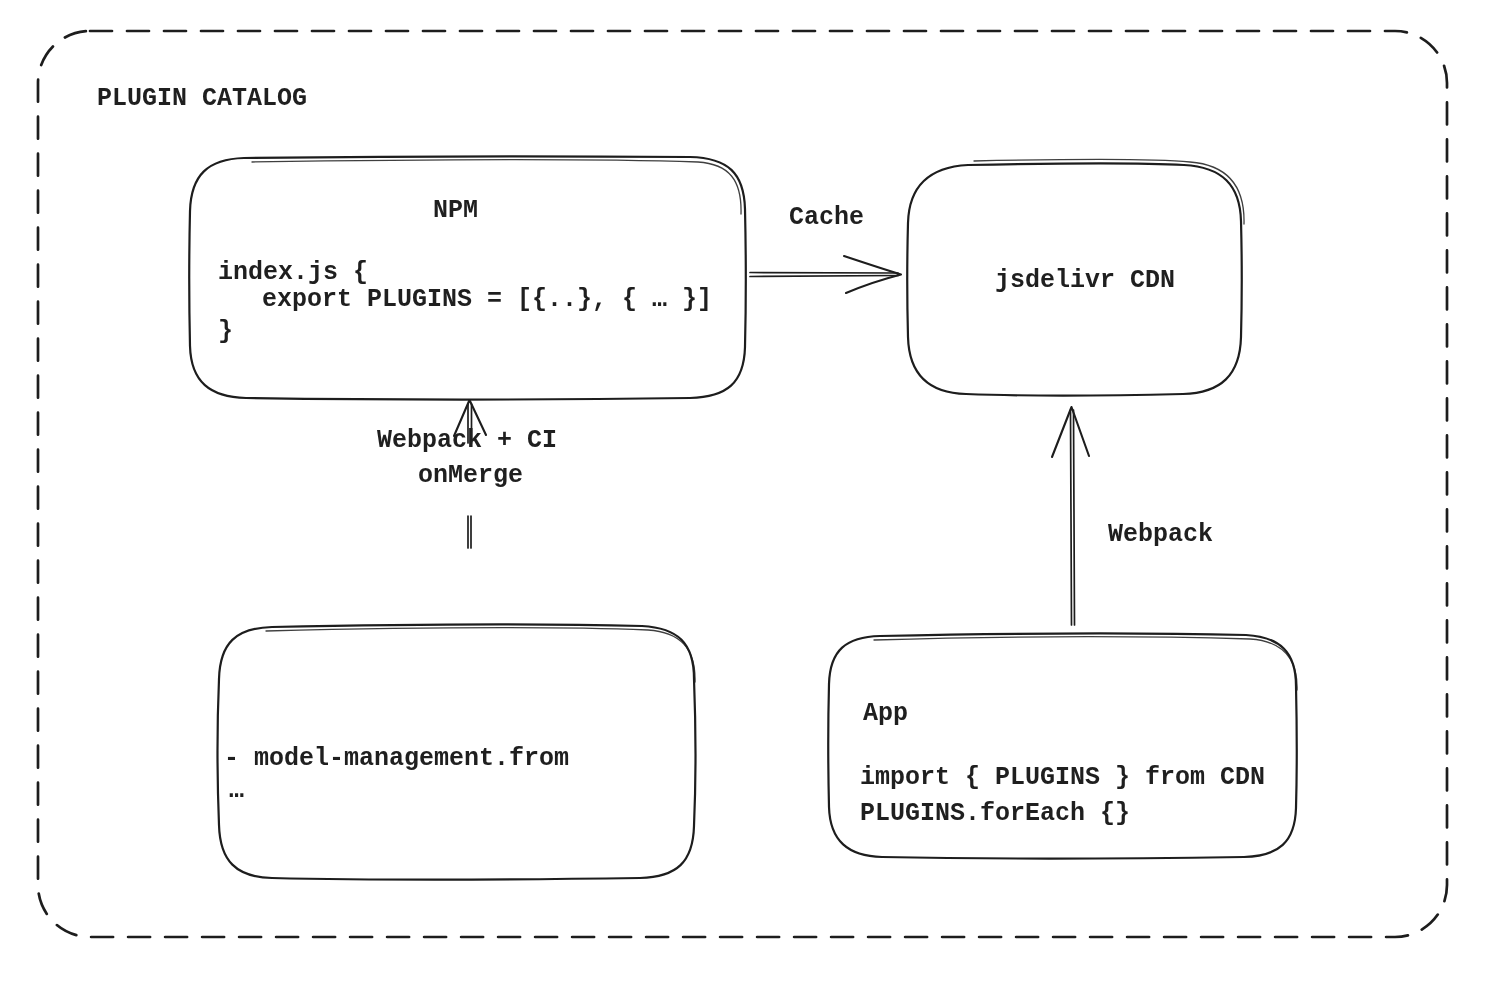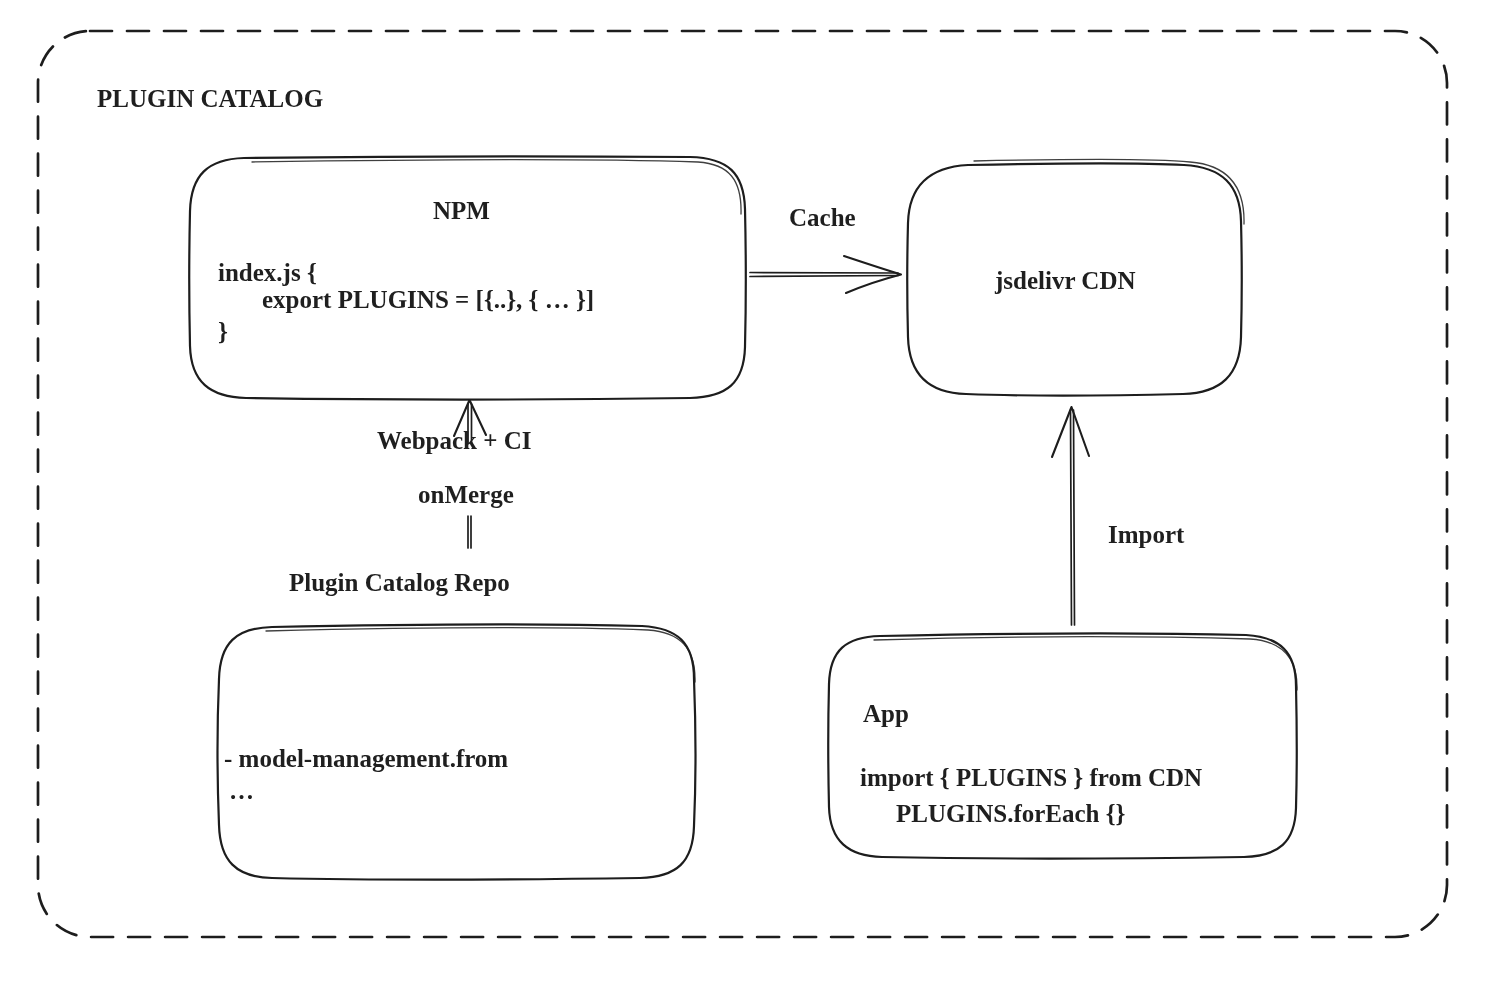--- a/index.html
+++ b/index.html
@@ -2,21 +2,21 @@
 <html><head>
 <meta charset="utf-8">
 <style>
   * { margin: 0; padding: 0; box-sizing: border-box; }
   html, body { background: #ffffff; }
   .canvas {
     position: relative;
     width: 1506px;
     height: 1002px;
     background: #ffffff;
-    font-family: Liberation Serif, serif;
+    font-family: Liberation Mono, monospace;
     color: #1f1f1f;
     overflow: hidden;
   }
   .sketch-layer {
     position: absolute;
     left: 0; top: 0;
     width: 1506px; height: 1002px;
   }
   .sketch-layer path, .sketch-layer rect, .sketch-layer line {
     fill: none;
@@ -121,25 +121,24 @@
   <div class="t" style="left:433px; top:196px;">NPM</div>
   <div class="t" style="left:218px; top:258px;">index.js {</div>
   <div class="t" style="left:262px; top:285px;">export PLUGINS = [{..}, { … }]</div>
   <div class="t" style="left:218px; top:317px;">}</div>
 
   <div class="t" style="left:789px; top:203px;">Cache</div>
 
   <div class="t" style="left:983px; top:266px;margin-left:12px;">jsdelivr CDN</div>
 
   <div class="t" style="left:377px; top:426px;">Webpack + CI</div>
-  <div class="t" style="left:418px; top:480px;">onMerge</div>
+  <div class="t" style="left:418px; top:461px;">onMerge</div>
 
-  <div class="t" style="left:289px; top:568px;">Plugin Catalog Repo</div>
   <div class="t" style="left:224px; top:744px;">- model-management.from</div>
   <div class="t" style="left:229px; top:776px;">…</div>
 
-  <div class="t" style="left:1108px; top:520px;">Import</div>
+  <div class="t" style="left:1108px; top:520px;">Webpack</div>
 
   <div class="t" style="left:863px; top:699px;">App</div>
   <div class="t" style="left:860px; top:741px;margin-top:22px;">import { PLUGINS } from CDN</div>
-  <div class="t" style="left:860px; top:799px;margin-left:36px;">PLUGINS.forEach {}</div>
+  <div class="t" style="left:860px; top:799px;">PLUGINS.forEach {}</div>
 
 </div>
 
 </body></html>

